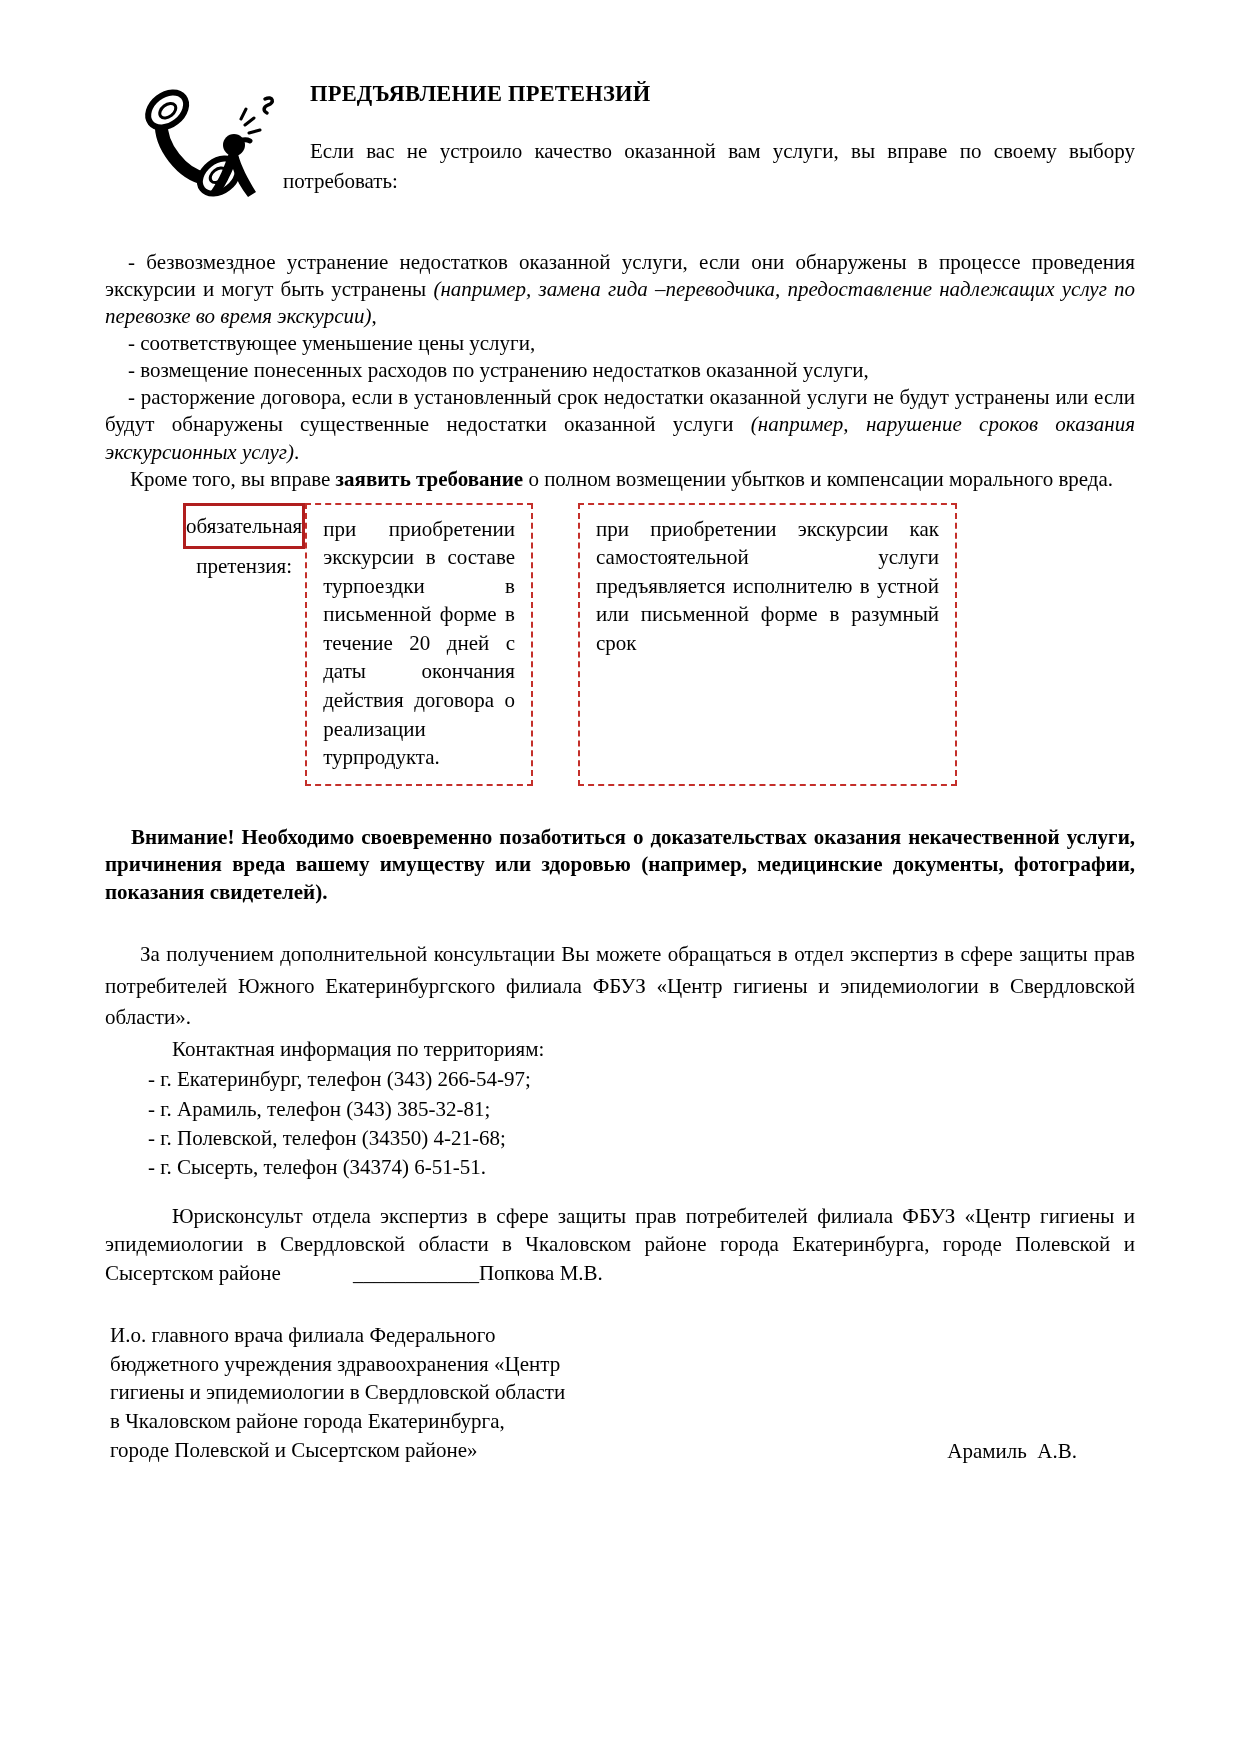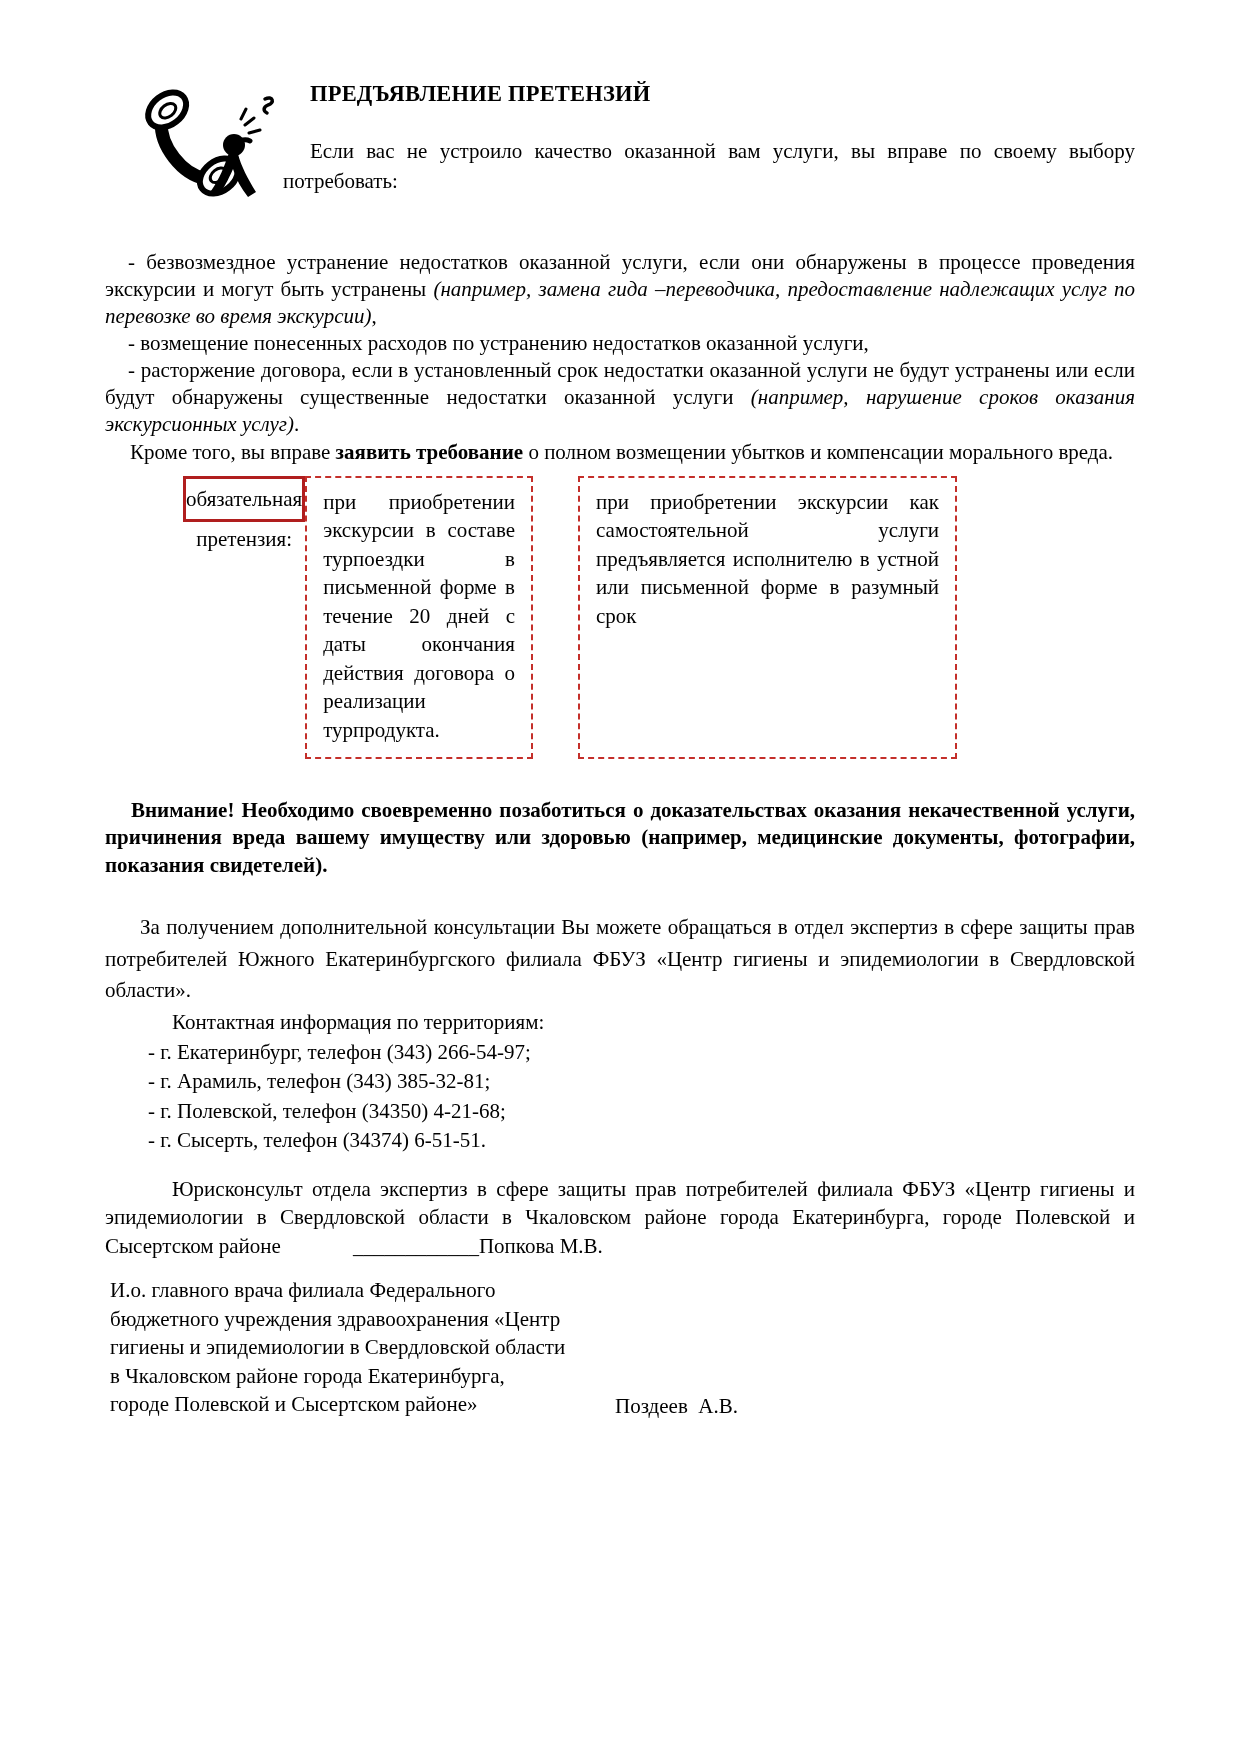--- a/index.html
+++ b/index.html
@@ -48,21 +48,21 @@
   
   .consult{margin-top:33px;text-indent:35px;line-height:1.5;}
   .contact-heading{margin:0 0 0 67px;line-height:1.5;}
   .phones{margin-left:43px;line-height:1.4;}
   .phones div{white-space:pre;}
 
   
   .lawyer{margin-top:19px;text-indent:67px;line-height:1.36;}
 
   
-  .signature{margin-top:16px;display:flex;align-items:flex-end;}
+  .signature{margin-top:34px;display:flex;justify-content:space-between;align-items:flex-end;}
   .sig-left{width:505px;margin-left:5px;line-height:1.36;}
   .sig-name{margin-right:58px;white-space:pre;}
 </style>
 </head>
 <body>
 
 <div class="page">
 
   <div class="header">
     <svg class="clipart" viewBox="0 0 140 145" aria-hidden="true">
@@ -80,20 +80,21 @@
       <path d="M124 18 c 8 -4 10 4 3 6 c -5 2 -5 6 -1 8" fill="none" stroke="#000" stroke-width="3.5" stroke-linecap="round"></path>
     </svg>
     <div class="header-text">
       <div class="doc-title">ПРЕДЪЯВЛЕНИЕ ПРЕТЕНЗИЙ</div>
       <p class="intro">Если вас не устроило качество оказанной вам услуги, вы вправе по своему выбору потребовать:</p>
     </div>
   </div>
 
   <div class="demands">
     <p class="para demand"><span>- безвозмездное устранение недостатков оказанной услуги, если они обнаружены в процессе проведения экскурсии и могут быть устранены </span><span class="i">(например, замена гида –переводчика, предоставление надлежащих услуг по перевозке во время экскурсии)</span><span>,</span></p>
+    <p class="para demand"><span>- соответствующее уменьшение цены услуги,</span></p>
     <p class="para demand"><span>- возмещение понесенных расходов по устранению недостатков оказанной услуги,</span></p>
     <p class="para demand"><span>- расторжение договора, если в установленный срок недостатки оказанной услуги не будут устранены или если будут обнаружены существенные недостатки оказанной услуги </span><span class="i">(например, нарушение сроков оказания экскурсионных услуг)</span><span>.</span></p>
     <p class="para addendum"><span>Кроме того, вы вправе </span><span class="b">заявить требование</span><span> о полном возмещении убытков и компенсации морального вреда.</span></p>
   </div>
 
   <div class="boxes">
     <div class="box-col left">
       <div class="box-header">обязательная претензия:</div>
       <div class="box-dashed">при приобретении экскурсии в составе турпоездки в письменной форме в течение 20 дней с даты окончания действия договора о реализации турпродукта.</div>
     </div>
@@ -117,16 +118,16 @@
   <p class="para lawyer"><span>Юрисконсульт отдела экспертиз в сфере защиты прав потребителей филиала ФБУЗ «Центр гигиены и эпидемиологии в Свердловской области в Чкаловском районе города Екатеринбурга, городе Полевской и Сысертском районе</span><span class="gap"></span><span>____________Попкова М.В.</span></p>
 
   <div class="signature">
     <div class="sig-left">
       <div>И.о. главного врача филиала Федерального</div>
       <div>бюджетного учреждения здравоохранения «Центр</div>
       <div>гигиены и эпидемиологии в Свердловской области</div>
       <div>в Чкаловском районе города Екатеринбурга,</div>
       <div>городе Полевской и Сысертском районе»</div>
     </div>
-    <div class="sig-name">Поздеев  А.В.</div>
+    <div class="sig-name">Арамиль  А.В.</div>
   </div>
 
 </div>
 
 </body></html>

